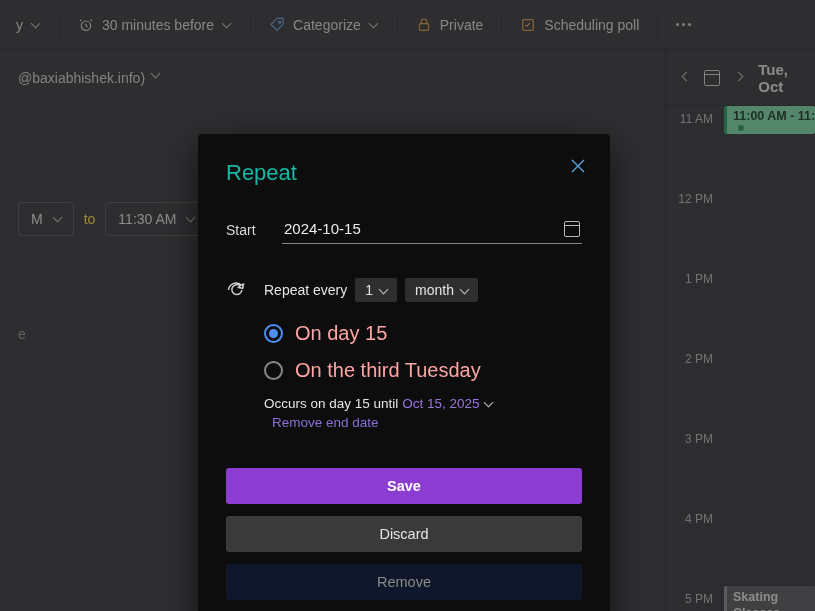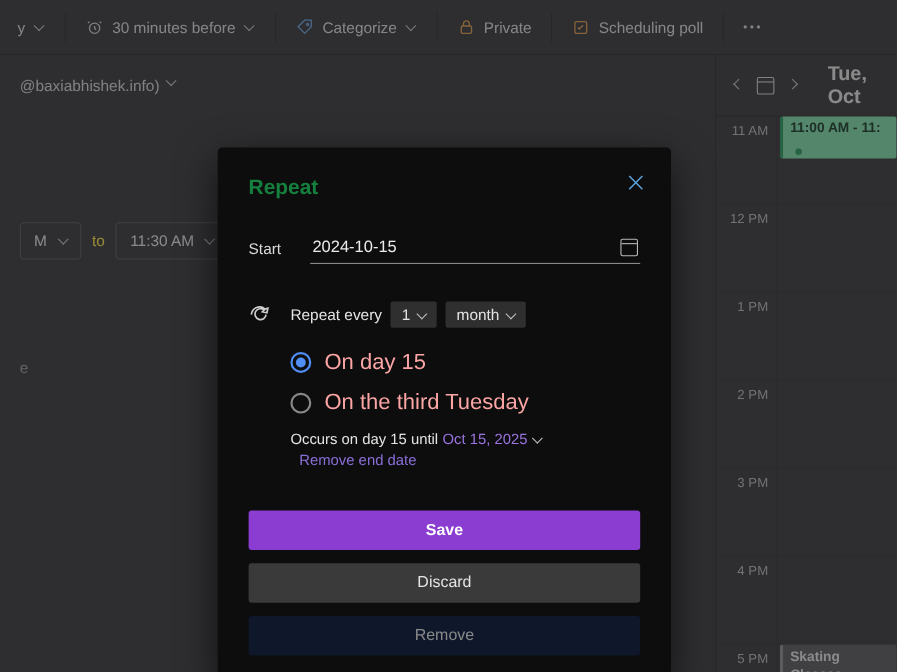--- a/index.html
+++ b/index.html
@@ -89,21 +89,21 @@
       background:#3a3a3c;
       position:relative;
     }
     .cal-header {
       height: 56px;
       border-bottom:1px solid #2c2c2e;
       display:flex; align-items:center; gap:10px; padding:0 10px;
       color:#e0e0e0;
     }
     .cal-header .nav-btn { width:22px;height:22px; display:flex;align-items:center;justify-content:center; cursor:pointer; position:relative;}
-    .cal-header .date-label { font-weight:600; font-size:18px; margin-left:12px;}
+    .cal-header .date-label { font-weight:600; font-size:15px; margin-left:0;}
     .cal-grid { position:relative; }
     .hour-row {
       height: 80px;
       border-bottom:1px solid #333335;
       display:flex;
     }
     .hour-label {
       width:56px;
       padding:6px 8px 0 0;
       text-align:right;
@@ -142,21 +142,21 @@
       position:absolute;
       left: 198px; top: 134px;
       width: 412px;
       background:#0d0d0d;
       border-radius:4px;
       z-index:10;
       padding: 26px 28px 28px 28px;
       box-shadow: 0 12px 36px rgba(0,0,0,0.6);
       color:#e4e4e4;
     }
-    .modal-title { font-size:19px; font-weight:700; color:#15803d;}
+    .modal-title { font-size:22px; font-weight:400; color:#14b8a6;}
     .modal-close {
       position:absolute; top:18px; right:18px;
       width:28px;height:28px;
       display:flex;align-items:center;justify-content:center;
       cursor:pointer;
     }
     .modal-close svg { stroke:#5aa3dd; }
     .field-row { display:flex; align-items:center; margin-top: 30px; gap: 18px;}
     .field-label { width: 38px; color:#d8d8d8; font-size:14px;}
     .date-input {
@@ -323,21 +323,21 @@
         </div>
       <div class="nav-btn">
           <span class="chev-down chev-right"></span>
         </div>
       <div class="date-label">Tue, Oct</div>
     </div>
     <div class="cal-grid">
       <div class="hour-row">
           <div class="hour-label">11 AM</div>
         <div class="hour-cell">
-           <div class="cal-event" style="top:0;height:38px;">
+           <div class="cal-event" style="top:0;height:28px;">
              <span>11:00 AM - 11:</span>
              <span class="ev-dot"></span>
            </div>
         </div>
         </div>
       <div class="hour-row">
           <div class="hour-label">12 PM</div>
           <div class="hour-cell"></div>
         </div>
       <div class="hour-row">

